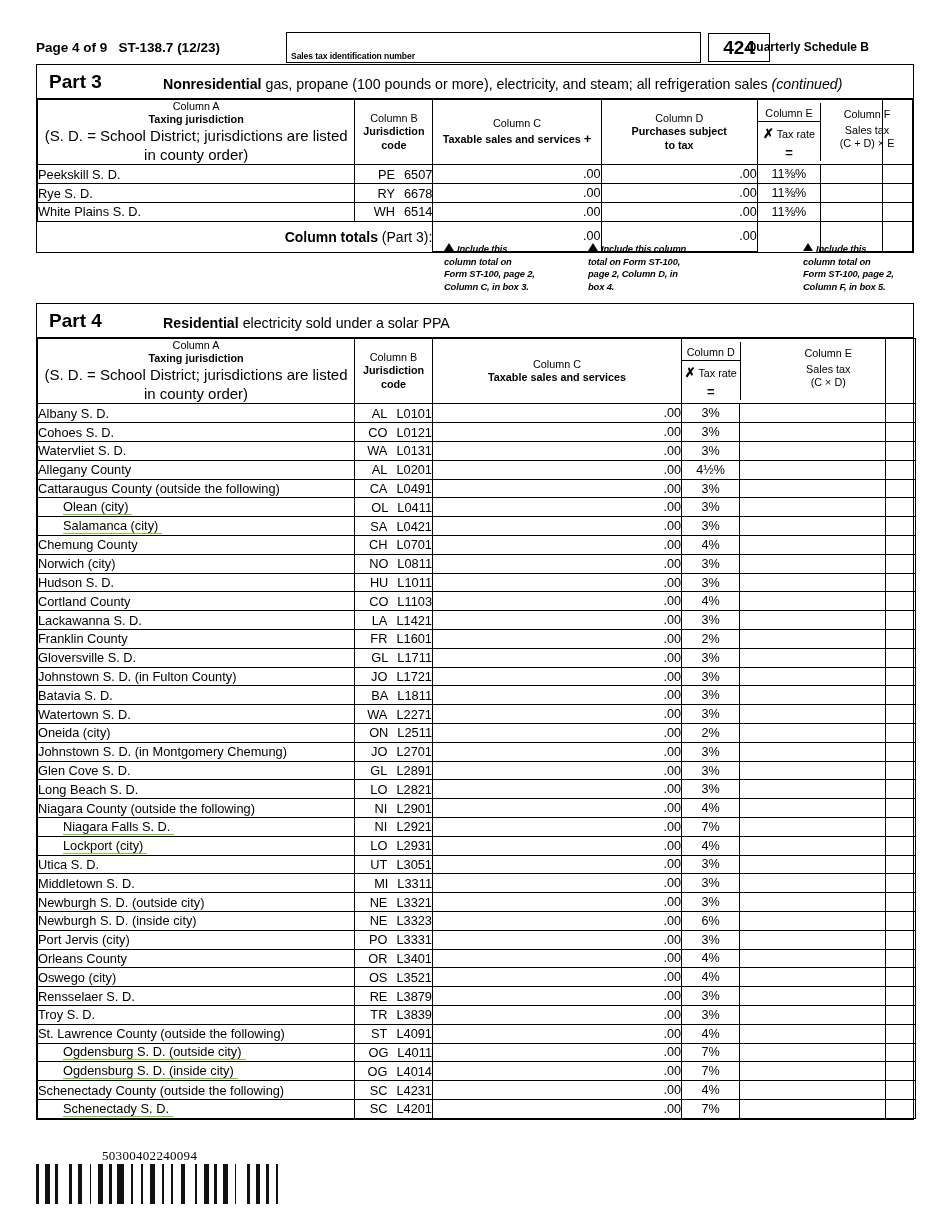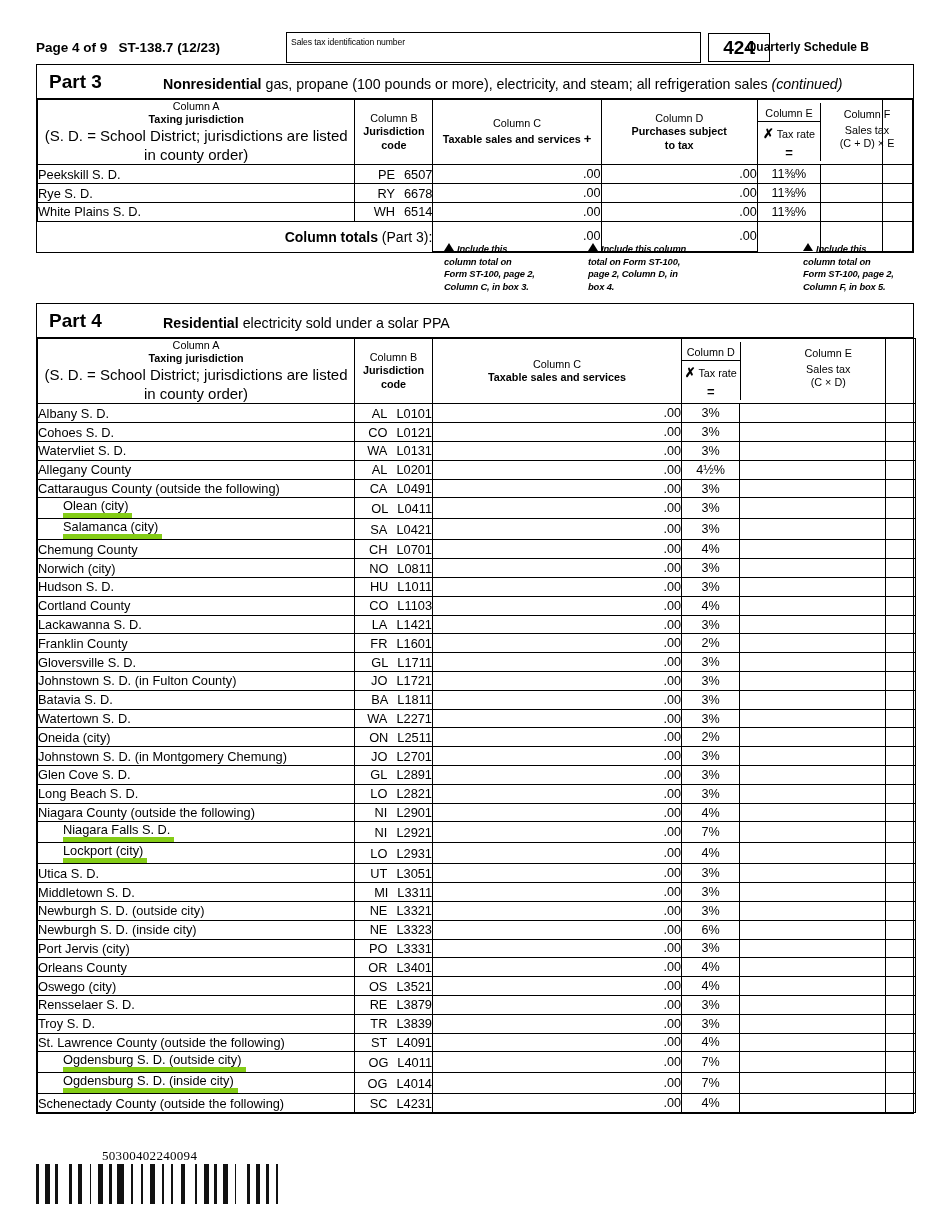--- a/index.html
+++ b/index.html
@@ -24,22 +24,22 @@
     position: absolute; left: 0; top: 8px;
     font-size: 13.5px; white-space: nowrap;
   }
   .pageinfo b { font-weight: bold; }
   .pageinfo .light { font-weight: bold; }
   .stid-box {
     position: absolute; left: 250px; top: 0px; width: 415px; height: 31px;
     border: 1.6px solid #000; background: #fff;
   }
   .stid-label {
-    position: absolute; left: 4px; top: 4px;
-    font-size: 8.6px; font-weight: normal; letter-spacing: -0.1px;
+    position: absolute; left: 4px; top: 18px;
+    font-size: 8.6px; font-weight: bold; letter-spacing: -0.1px;
   }
   .form424 {
     position: absolute; left: 672px; top: 1px; width: 62px; height: 29px;
     border: 1.8px solid #000;
     display: flex; align-items: center; justify-content: center;
     font-size: 19px; font-weight: bold;
   }
   .schedb {
     position: absolute; left: 711px; top: 8px;
     font-size: 12px; font-weight: bold; white-space: nowrap;
@@ -70,21 +70,21 @@
     font-weight: normal;
   }
   .hdr td { height: 49px; vertical-align: middle; text-align: center; padding: 2px 1px; }
   .colname { font-size: 10.8px; line-height: 1.25; }
   .colname .b { font-weight: bold; }
   .colname .tiny { font-size: 15px; }
 
   .row td { height: 18.8px; }
   .jur { font-size: 12.8px; padding-left: 5px; text-align: left; }
   .jur.ind { padding-left: 25px; }
-  .jur .uline { border-bottom: 5px solid #84cc16; display: inline-block; padding-right: 4px;}
+  .jur .uline { border-bottom: 1px solid #84cc16; display: inline-block; padding-right: 4px;}
   .code {
     font-size: 12.8px; text-align: right; padding-right: 6px; white-space: nowrap;
   }
   .code .pre { margin-right: 9px; }
   .amt { font-size: 12.6px; text-align: right; padding-right: 4px; }
   .rate { font-size: 12.6px; text-align: center; }
   .narrow { }
 
   
   .op { font-weight: bold; font-size: 13px; }
@@ -627,20 +627,28 @@
             <td class="narrow"></td>
           </tr>
           <tr class="row">
             <td class="jur">Schenectady County (outside the following)</td>
             <td class="code"><span class="pre">SC</span><span class="num">L4231</span></td>
             <td class="amt">.00</td>
             <td class="rate">4%</td>
             <td class="amt"></td>
             <td class="narrow"></td>
           </tr>
+          <tr class="row">
+            <td class="jur ind"><span class="uline">Schenectady S. D.</span></td>
+            <td class="code"><span class="pre">SC</span><span class="num">L4201</span></td>
+            <td class="amt">.00</td>
+            <td class="rate">7%</td>
+            <td class="amt"></td>
+            <td class="narrow"></td>
+          </tr>
         </tbody>
     </table>
   </div>
 
   <div class="bc-num">50300402240094</div>
   <div class="barcode" id="barcode">
       <i style="width: 3.2px;"></i>
       <i style="width: 1.6px; background: transparent;"></i>
       <i style="width: 4.8px;"></i>
       <i style="width: 1.6px; background: transparent;"></i>

